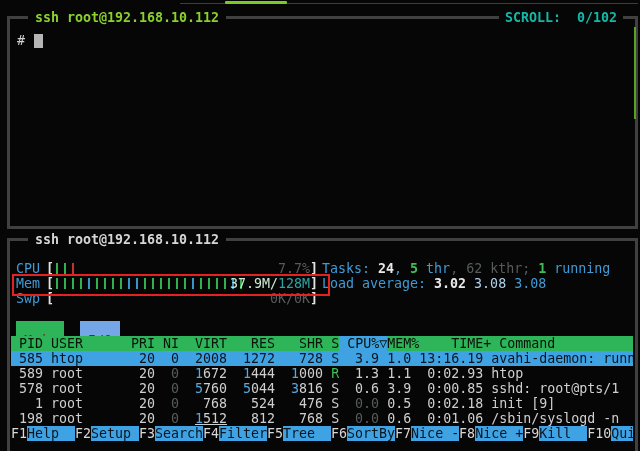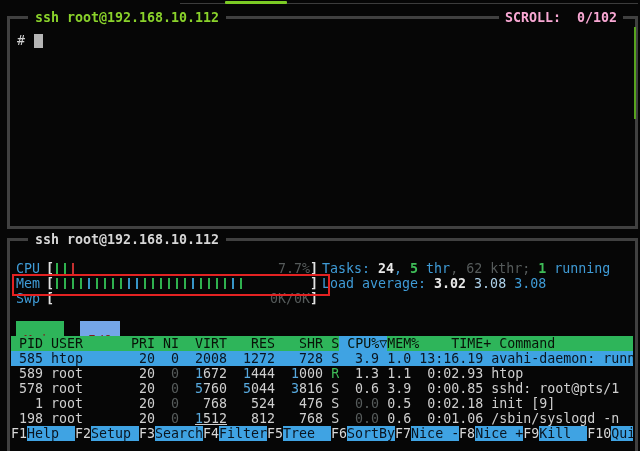--- a/index.html
+++ b/index.html
@@ -6,21 +6,21 @@
   .screen{position:relative;width:640px;height:451px;background:#060606;overflow:hidden;
           font-family:"DejaVu Sans Mono",monospace;font-size:13.3px;line-height:15px;color:#cfcfcf;}
   .deco-line-gray{position:absolute;left:180px;top:3px;width:458px;height:1px;background:#3c3c3c;}
   .deco-line-green{position:absolute;left:225px;top:1px;width:62px;height:3px;background:#7ccb25;border-radius:1px;}
   .pane{position:absolute;border:3px solid #404040;background:#060606;}
   .pane-top{left:7px;top:16px;width:625px;height:207px;}
   .pane-bottom{left:7px;top:238px;width:625px;height:213px;border-bottom:none;}
   .pane-title{position:absolute;top:-9px;left:18px;padding:0 7px;background:#060606;font-weight:bold;white-space:pre;}
   .title-green{color:#8ad22b;}
   .title-white{color:#d6d6d6;}
-  .pane-scroll{position:absolute;top:-9px;right:12px;padding:0 6px;background:#060606;font-weight:bold;color:#f9a8d4;white-space:pre;}
+  .pane-scroll{position:absolute;top:-9px;right:12px;padding:0 6px;background:#060606;font-weight:bold;color:#14b8a6;white-space:pre;}
   .green-border-seg{position:absolute;right:-1px;top:8px;width:2px;height:92px;background:#57a31e;}
   .shell-line{position:absolute;left:7px;top:14px;display:flex;align-items:center;color:#d0d0d0;}
   .cursor{display:inline-block;width:9px;height:14px;background:#b5b5b5;margin-left:9px;}
   
   .htop{position:absolute;left:0;top:0;right:0;bottom:0;}
   .meters{position:absolute;left:6px;top:20px;width:304px;}
   .meter{display:flex;height:15px;align-items:center;}
   .m-label{width:30px;color:#3f9bd6;white-space:pre;}
   .bracket{color:#e2e2e2;font-weight:bold;}
   .m-inner{position:relative;width:256px;height:15px;overflow:hidden;}
@@ -94,20 +94,21 @@
             <span class="ticks"><span class="tick g"></span><span class="tick g"></span><span class="tick r"></span></span>
             <span class="m-value"><span class="seg dim">7.7%</span></span>
           </span>
             <span class="bracket">]</span>
         </div>
         <div class="meter">
           <span class="m-label">Mem</span>
             <span class="bracket">[</span>
           <span class="m-inner">
             <span class="ticks"><span class="tick g"></span><span class="tick g"></span><span class="tick g"></span><span class="tick g"></span><span class="tick c"></span><span class="tick g"></span><span class="tick g"></span><span class="tick g"></span><span class="tick g"></span><span class="tick c"></span><span class="tick c"></span><span class="tick g"></span><span class="tick g"></span><span class="tick g"></span><span class="tick g"></span><span class="tick g"></span><span class="tick g"></span><span class="tick c"></span><span class="tick g"></span><span class="tick g"></span><span class="tick g"></span><span class="tick g"></span><span class="tick c"></span><span class="tick g"></span></span>
+            <span class="m-value"><span class="seg mem-used">37.9M/</span><span class="seg mem-total">128M</span></span>
           </span>
             <span class="bracket">]</span>
         </div>
         <div class="meter">
           <span class="m-label">Swp</span>
             <span class="bracket">[</span>
           <span class="m-inner">
             <span class="ticks"></span>
             <span class="m-value"><span class="seg dim">0K/0K</span></span>
           </span>

